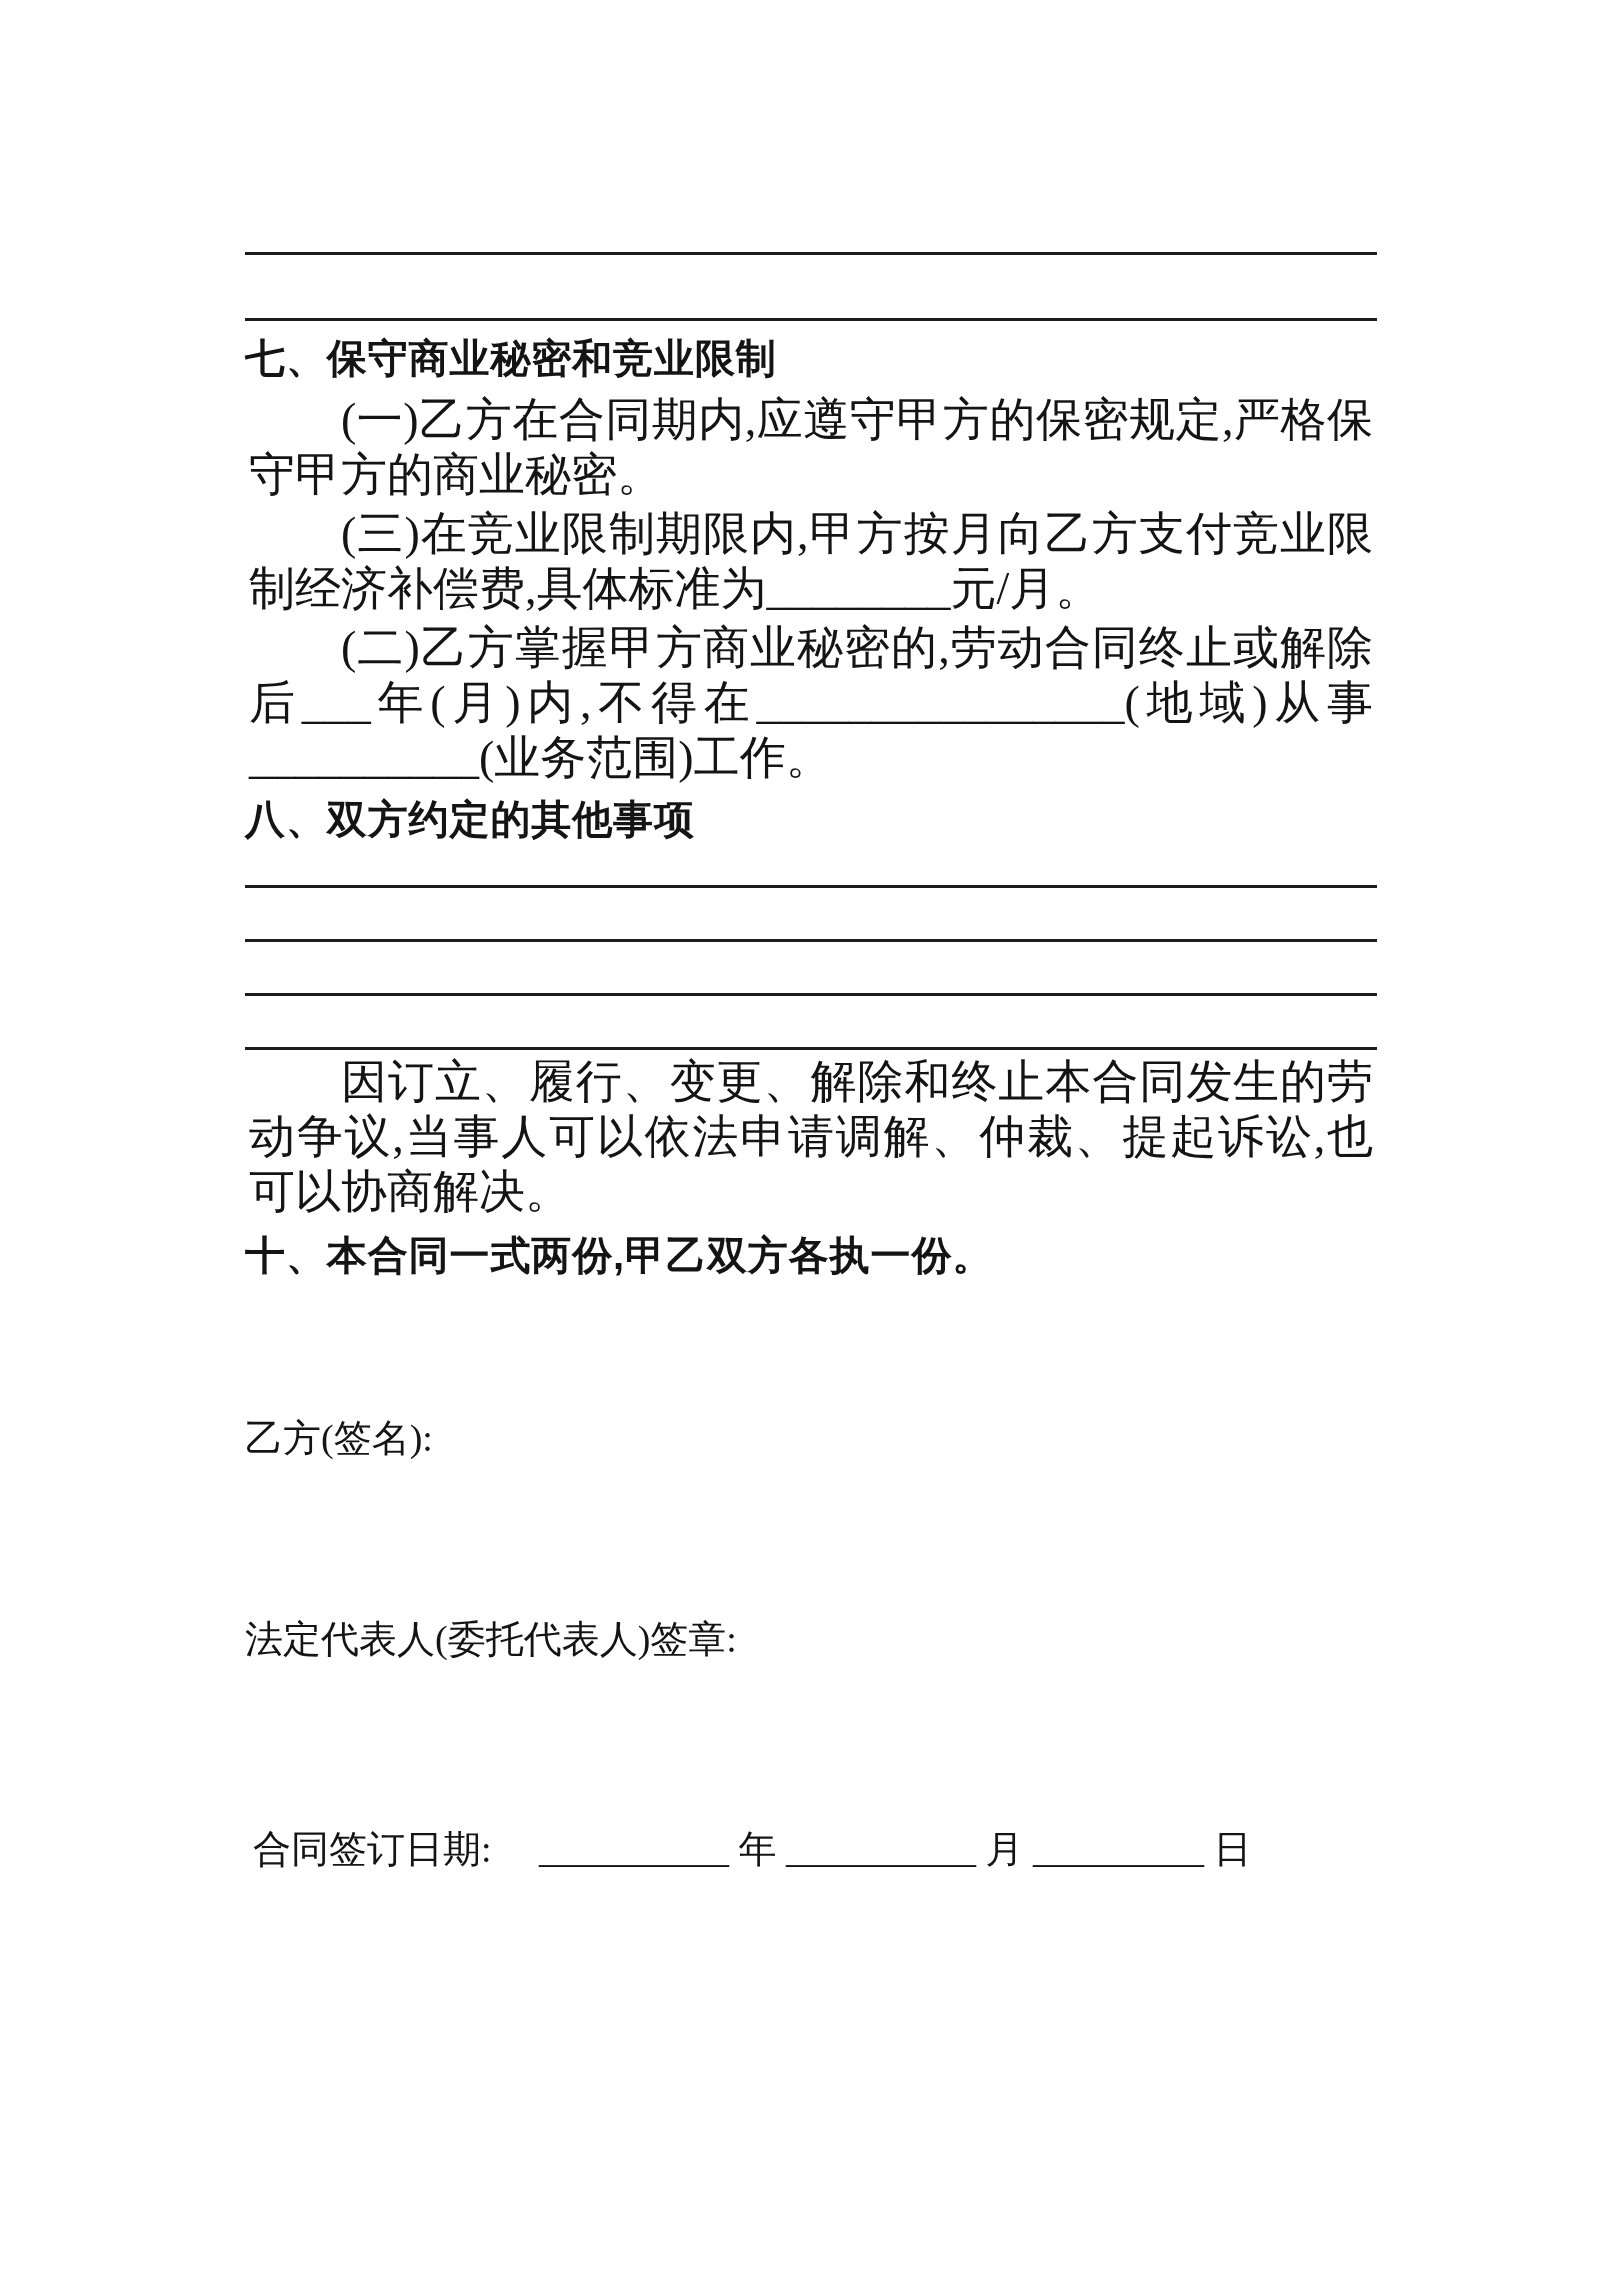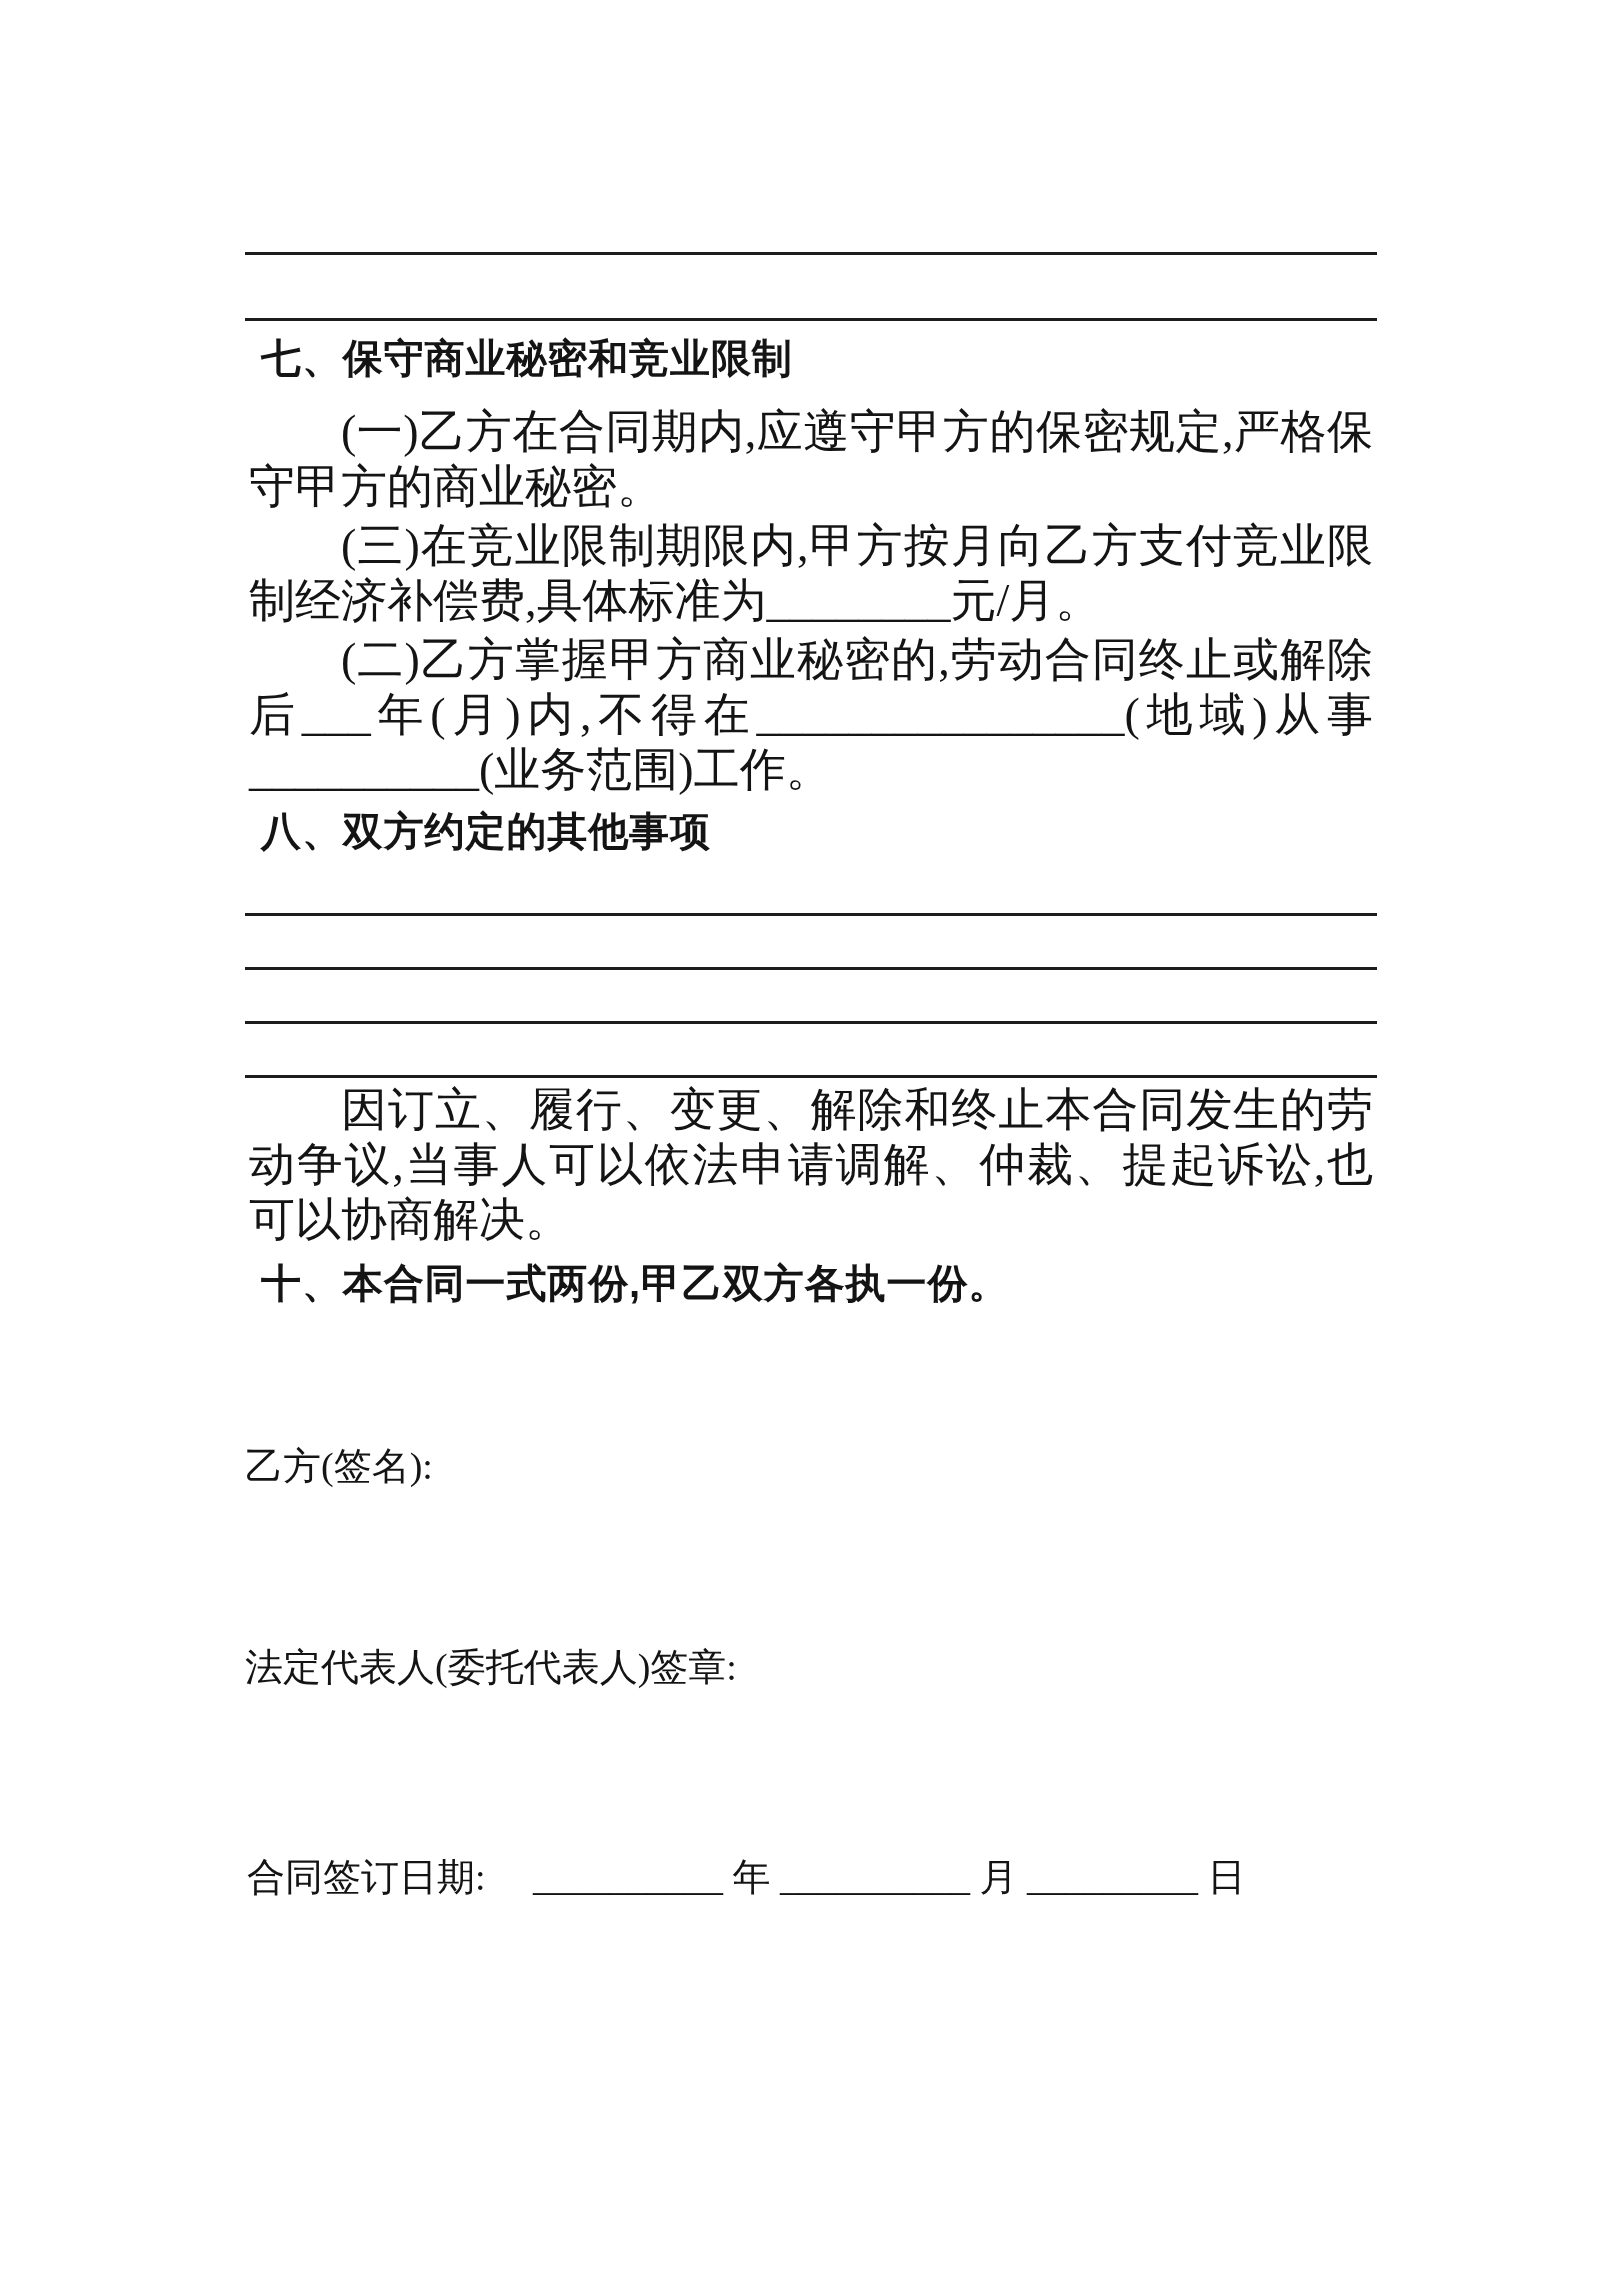--- a/index.html
+++ b/index.html
@@ -26,21 +26,21 @@
   
   .fill-line {
     height: 51px;
     border-bottom: 3.6px solid #1c1c1c;
   }
   .fill-line.top1 { margin-top: 252px; height: 0; }
   .fill-line.top2 { height: 63px; }
   .fill-line.first-of-group { height: 36px; }
   
   h2 {
-    margin: 16px;
+    margin: 0;
     font-family: "Liberation Sans", sans-serif;
     font-weight: 900;
     font-size: 40px;
     line-height: 60px;
     letter-spacing: 0.9px;
   }
   h2.h7 { margin-top: 7.3px; }
   h2.h8 { margin-top: 0; }
   h2.h9 { margin-top: 0; }
   h2.h10 { margin-top: 5.5px; }
@@ -59,21 +59,21 @@
     font-size: 38px;
     line-height: 55px;
   }
   .sig-row .sig-a { width: 607px; }
   p.legal-rep {
     margin: 146px 0 0 0;
     font-size: 38px;
     line-height: 55px;
   }
   p.date-line {
-    margin: 155px 0 0 2px;
+    margin: 155px 0 0 8px;
     font-size: 38px;
     line-height: 55px;
     white-space: nowrap;
   }
   p.date-line .after-label { margin-left: 38px; }
 </style>
 </head>
 <body>
 
 <div class="page">

